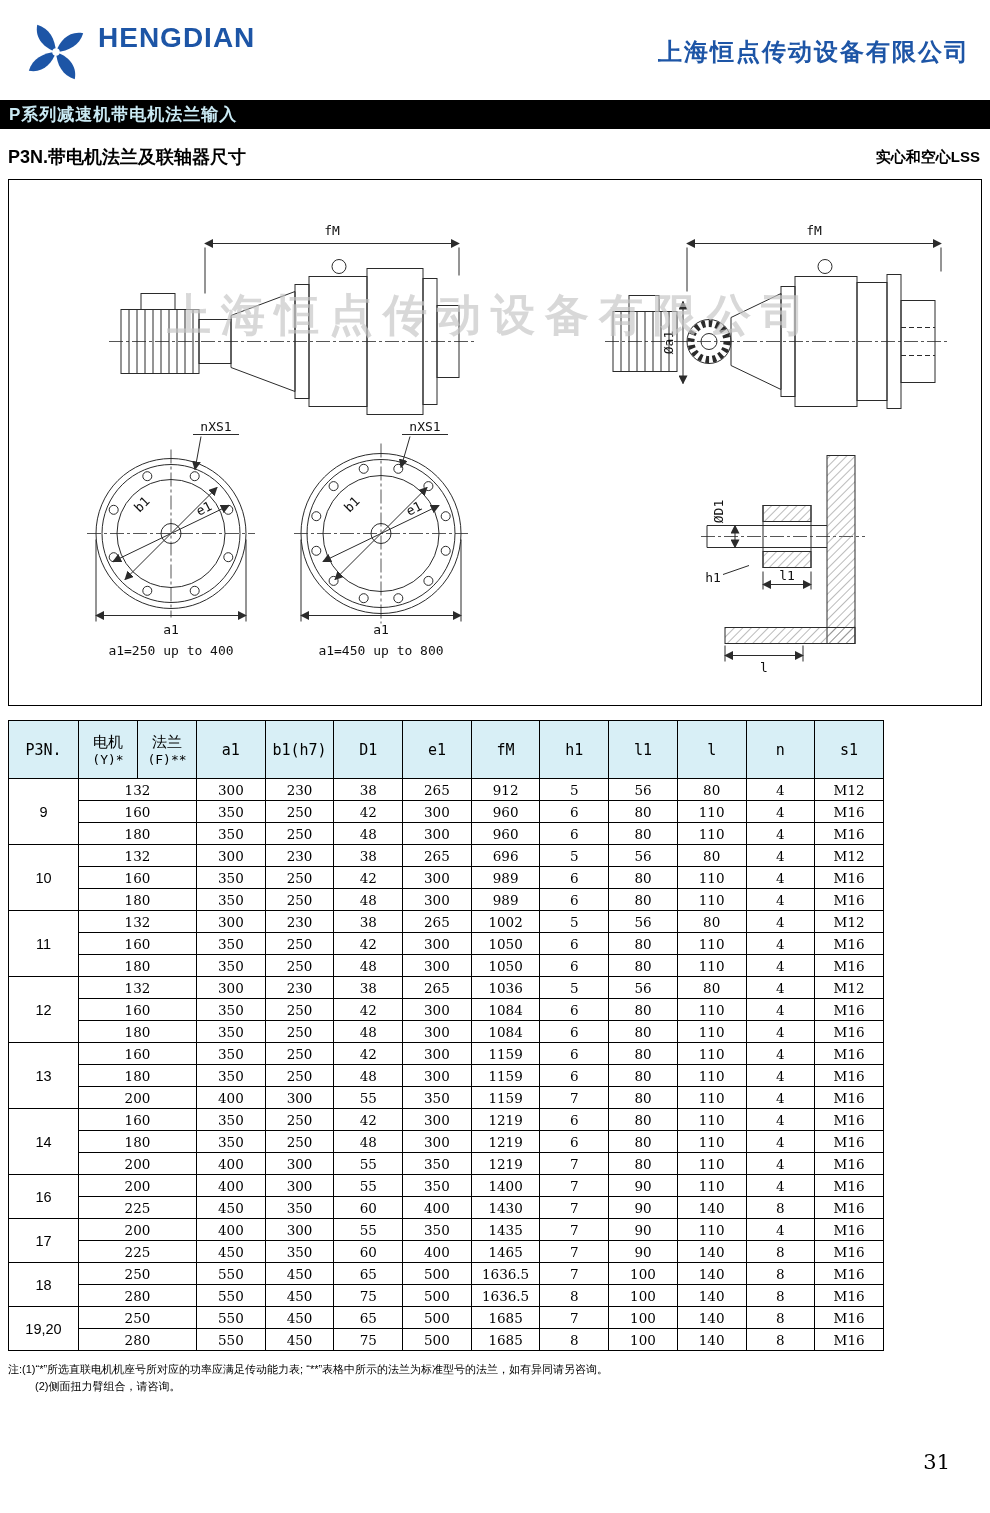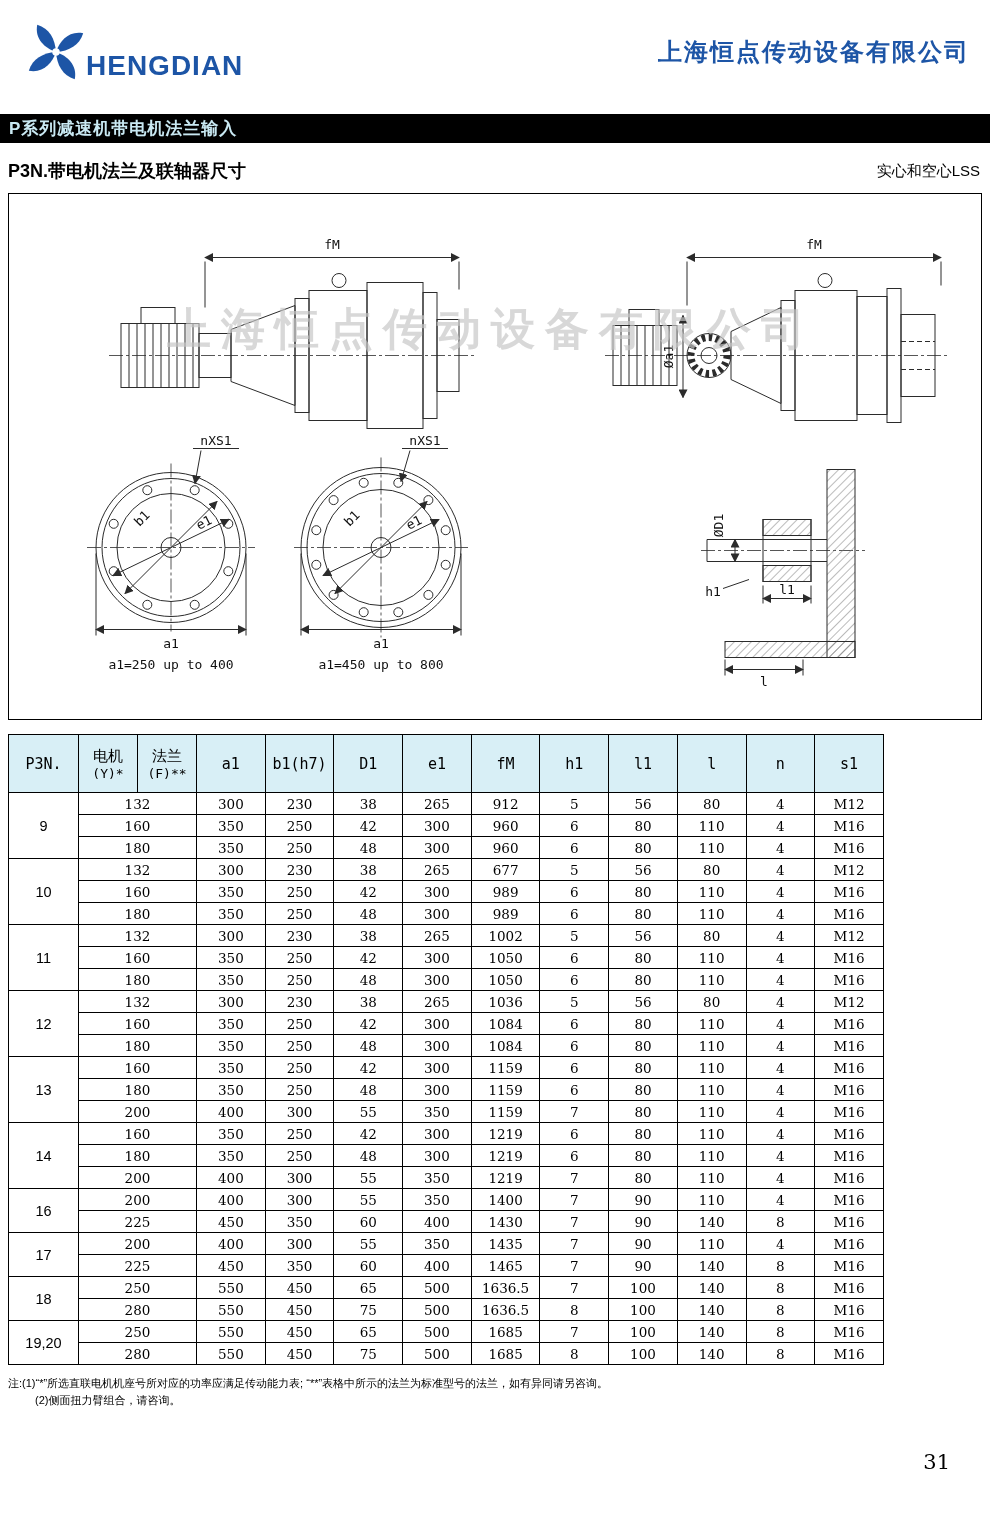--- a/index.html
+++ b/index.html
@@ -1,31 +1,31 @@
 <!DOCTYPE html>
 <html><head>
 <meta charset="utf-8">
 <style>
   *{margin:0;padding:0;box-sizing:border-box}
   html,body{background:#fff}
   body{width:990px;height:1513px;font-family:"Liberation Sans",sans-serif;color:#000;position:relative;overflow:hidden}
 
   .hdr{display:flex;justify-content:space-between;align-items:center;height:100px;padding:10px 14px 6px 26px}
-  .brand{display:flex;align-items:flex-end;}
+  .brand{display:flex;align-items:flex-start;gap:12px}
   .logo{width:60px;height:60px}
   .logo svg{width:100%;height:100%;display:block}
   .brand-name{font-size:28px;font-weight:bold;color:#1d55a6;letter-spacing:1px}
   .company{font-size:24px;font-weight:bold;color:#1d55a6;letter-spacing:2px;padding-right:6px}
 
-  .title-bar{height:29px;background:#000;display:flex;align-items:center;padding-left:9px;margin-top:14px}
+  .title-bar{height:29px;background:#000;display:flex;align-items:center;padding-left:9px;margin-top:0}
   .title-bar .tb-text{color:#c9e9f3;font-size:17px;font-weight:bold;letter-spacing:1px}
 
   .sub-row{display:flex;justify-content:space-between;align-items:center;padding:16px 10px 10px 8px}
   .sub-left{font-size:18px;font-weight:bold}
-  .sub-right{font-size:15px;font-weight:normal}
+  .sub-right{font-size:15px;font-weight:bold}
 
   .drawing-box{margin:0 8px;border:1px solid #000;height:527px;background:#fff}
   .drawing-box svg{width:100%;height:100%;display:block}
 
   .dwg line,.dwg path,.dwg rect,.dwg circle{stroke:#2b2b2b;stroke-width:1;fill:none}
   .dwg .cl{stroke-dasharray:14 3 3 3;stroke-width:.8}
   .dwg .gear{stroke-width:7;stroke-dasharray:3.5 3.5}
   .dwg .hatchfill{fill:url(#hatch)}
   .dwg text{stroke:none;fill:#111;font:13px "DejaVu Sans Mono",monospace}
   .dwg .wm{font:bold 44px "Liberation Sans",sans-serif;fill:#c6c6c6;opacity:.68;letter-spacing:10px}
@@ -315,21 +315,21 @@
           <td>4</td>
           <td>M16</td>
         </tr>
         <tr>
           <td rowspan="3" class="model-cell">10</td>
           <td colspan="2">132</td>
           <td>300</td>
           <td>230</td>
           <td>38</td>
           <td>265</td>
-          <td>677</td>
+          <td>696</td>
           <td>5</td>
           <td>56</td>
           <td>80</td>
           <td>4</td>
           <td>M12</td>
         </tr>
         <tr>
           <td colspan="2">160</td>
           <td>350</td>
           <td>250</td>

